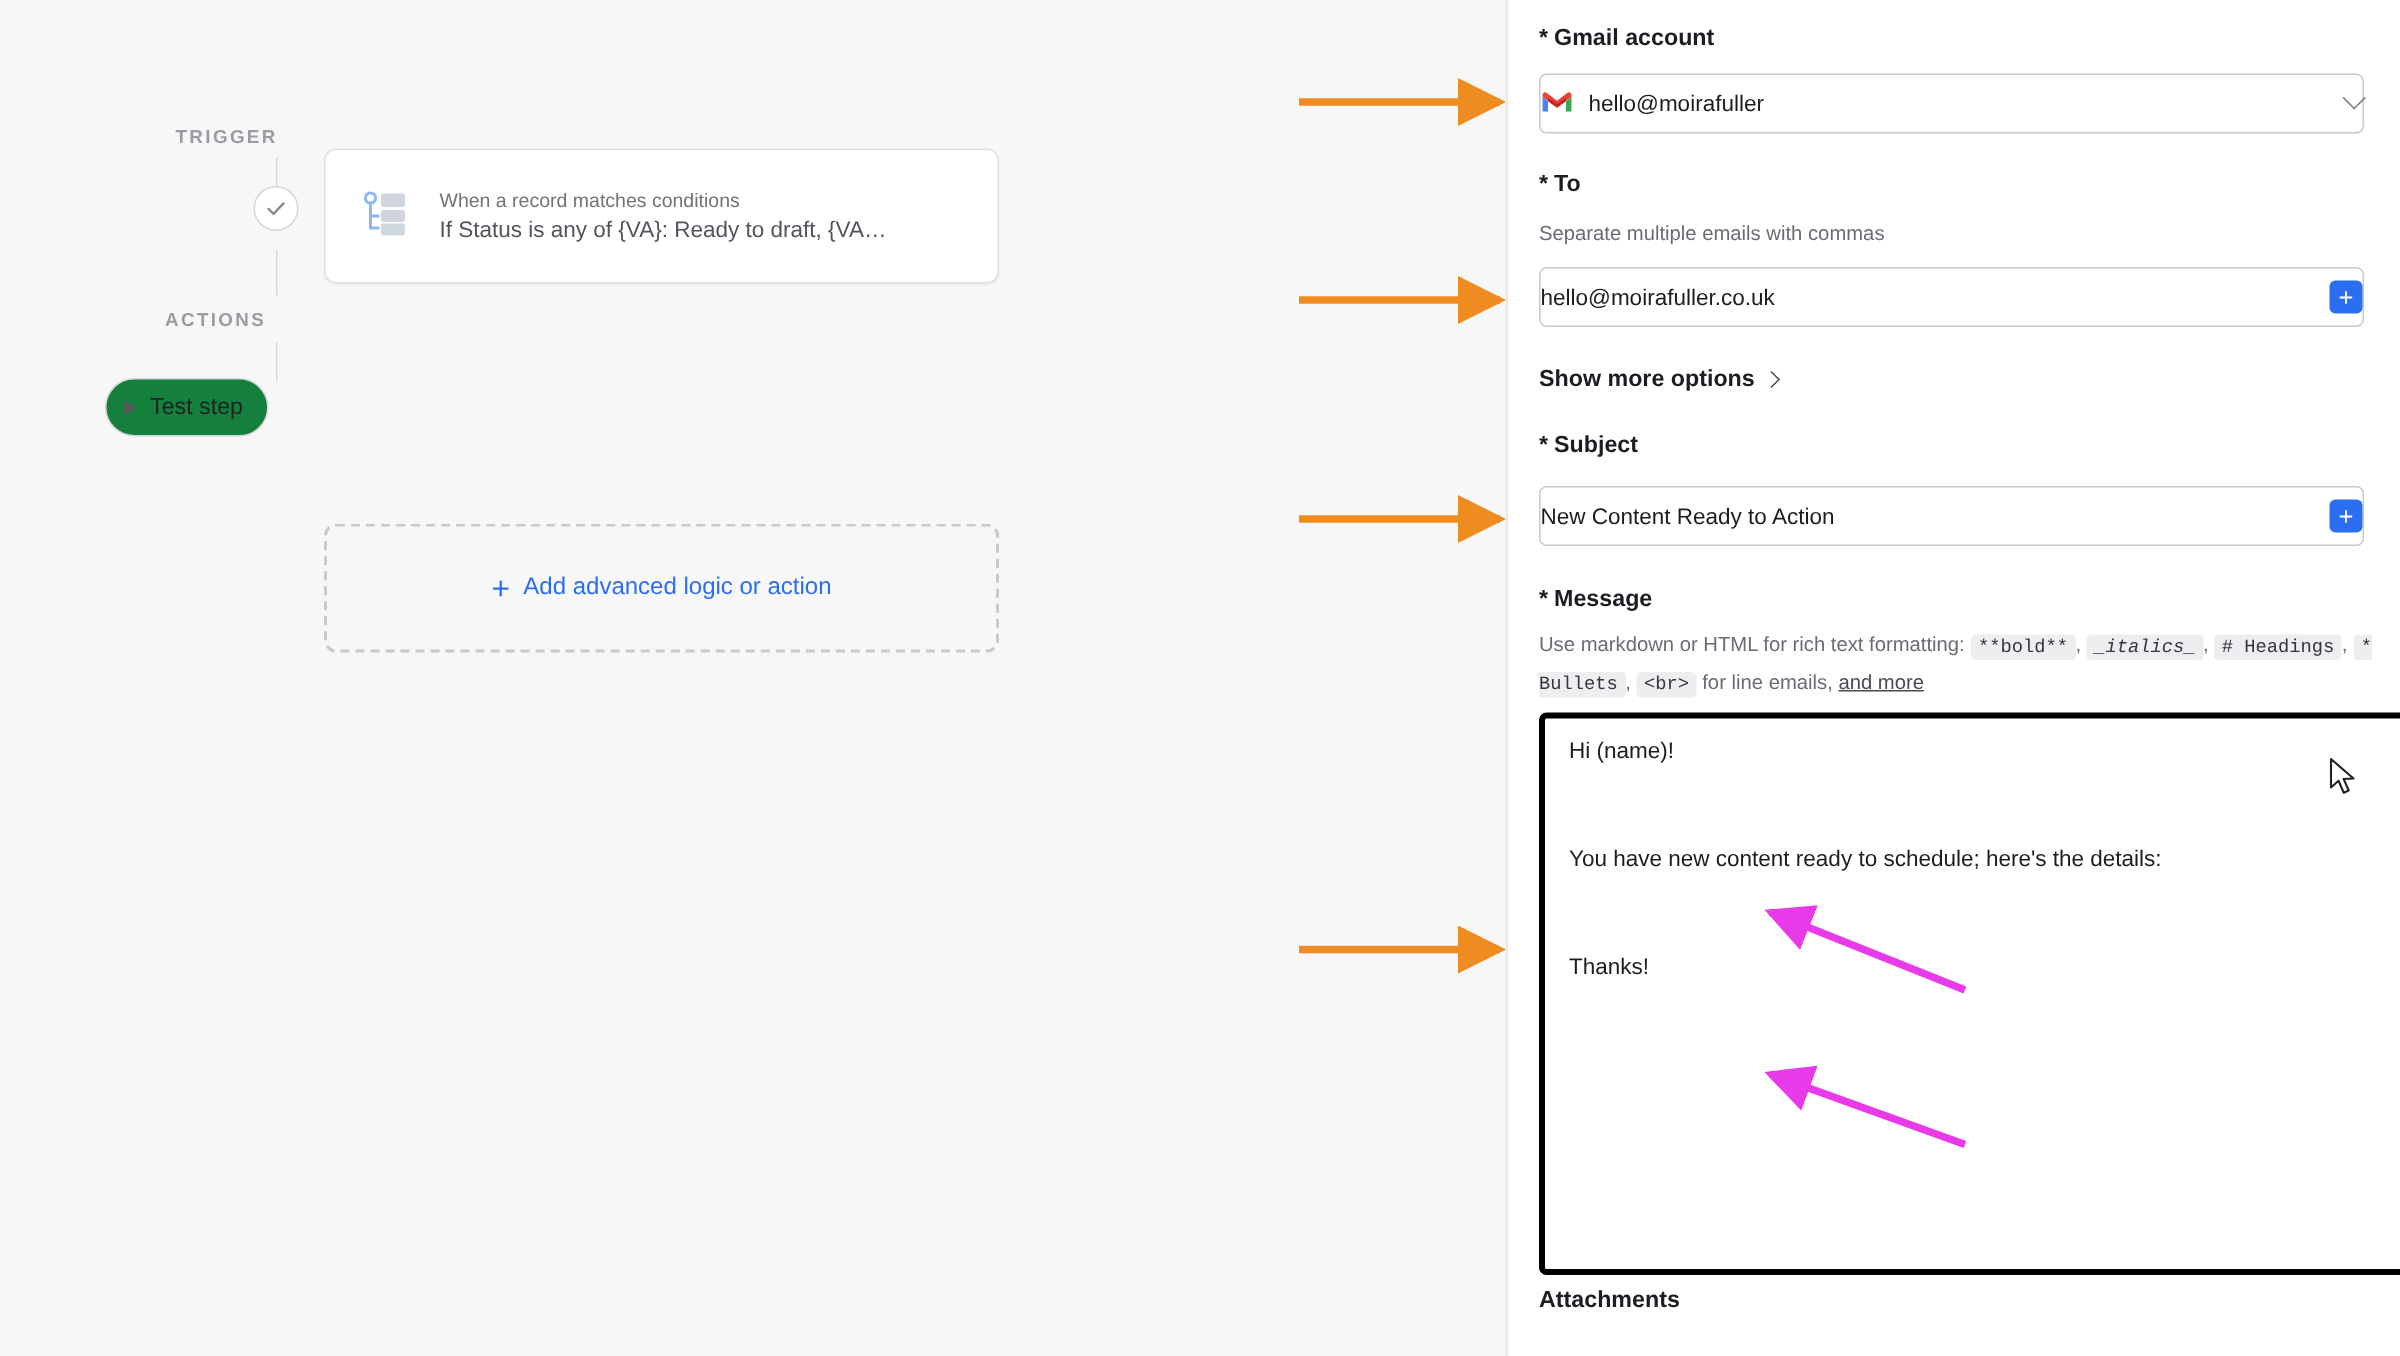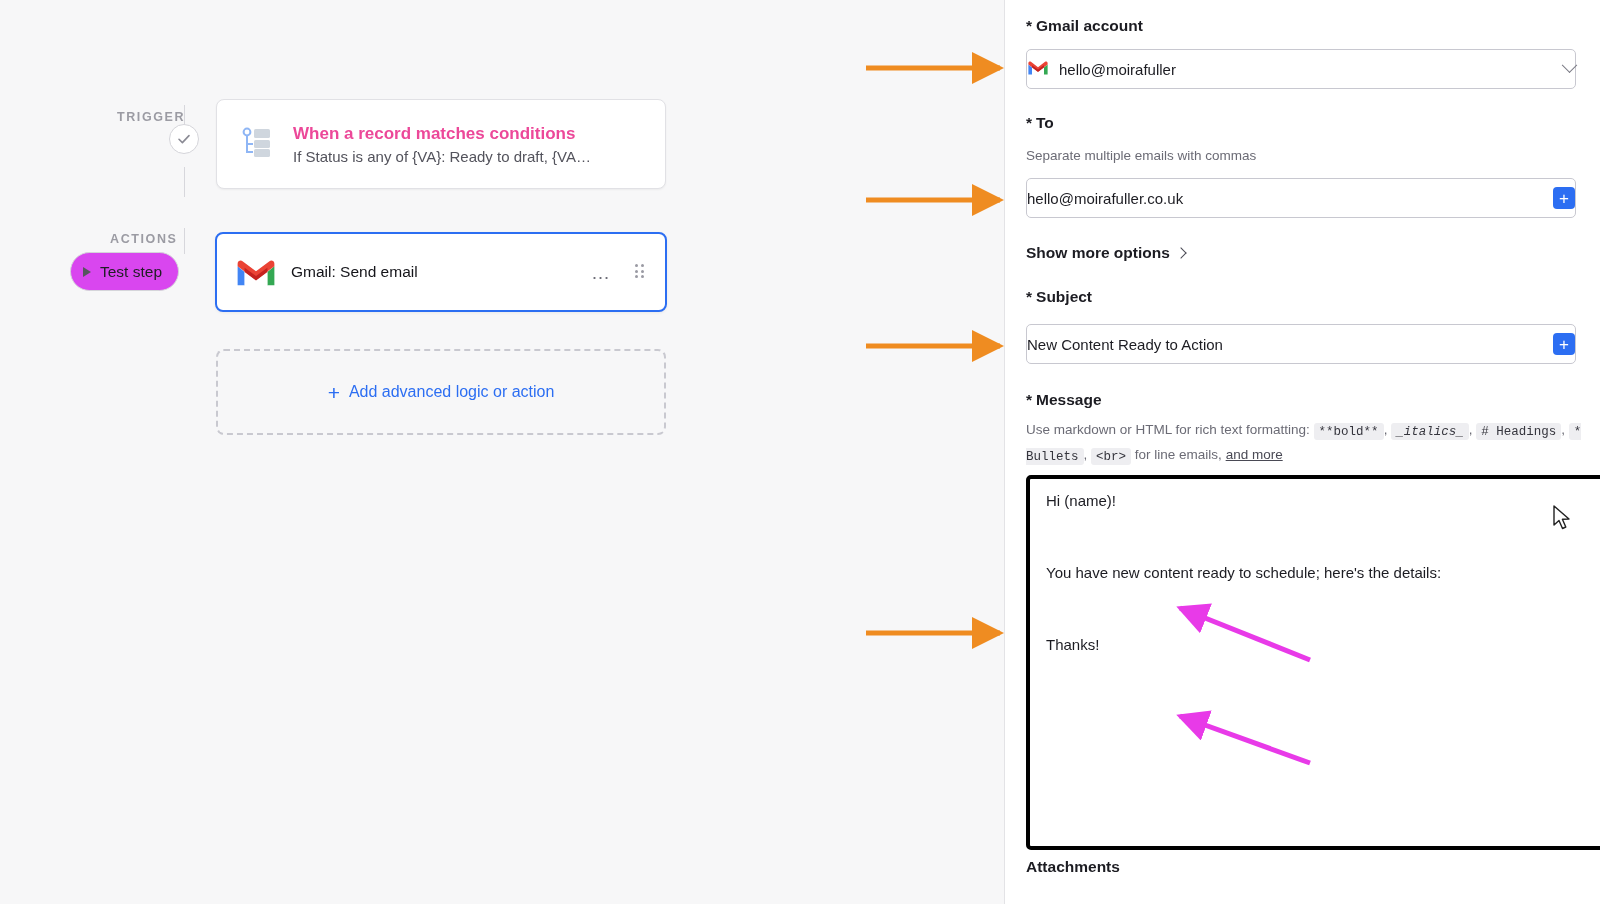--- a/index.html
+++ b/index.html
@@ -23,21 +23,20 @@
     background: #f7f7f8;
     border-right: 1px solid #e3e3e6;
   }
 
   .rail-label {
     position: absolute;
     font-size: 12.5px;
     letter-spacing: 1.6px;
     color: #9b9ba3;
     font-weight: 600;
-    margin-top: 26px;
   }
   #trigger-label { left: 117px; top: 84px; }
   #actions-label { left: 110px; top: 206px; }
 
   .rail-line {
     position: absolute;
     left: 184px;
     width: 1px;
     background: #d7d7dc;
   }
@@ -55,21 +54,21 @@
     display: flex; align-items: center; justify-content: center;
   }
   #trigger-check svg { width: 14px; height: 14px; }
 
   #test-step-btn {
     position: absolute;
     left: 70px; top: 252px;
     height: 39px;
     padding: 0 16px 0 12px;
     border-radius: 20px;
-    background: #d946ef;
+    background: #15803d;
     border: 1px solid #d5d5da;
     display: flex; align-items: center; gap: 8px;
     font-size: 15.5px;
     color: #1f1f24;
     cursor: pointer;
   }
   #test-step-btn .play {
     width: 0; height: 0;
     border-left: 8px solid #56565e;
     border-top: 5.5px solid transparent;
@@ -85,21 +84,21 @@
   #trigger-card {
     left: 216px; top: 99px;
     width: 450px; height: 90px;
     border: 1px solid #e1e1e5;
     box-shadow: 0 1px 2px rgba(0,0,0,.05);
     display: flex; align-items: center;
     padding: 0 18px;
     gap: 14px;
   }
   #trigger-card .texts { display: flex; flex-direction: column; gap: 4px; }
-  #trigger-card .t-title { font-size: 17px; font-weight: 700; color: #ec4899; }
+  #trigger-card .t-title { font-size: 13px; font-weight: 400; color: #737373; }
   #trigger-card .t-sub { font-size: 15px; color: #53535c; }
 
   #action-card {
     left: 215px; top: 232px;
     width: 452px; height: 80px;
     border: 2px solid #2c6ef2;
     box-shadow: 0 1px 3px rgba(0,0,0,.06);
     display: flex; align-items: center;
     padding: 0 18px;
     gap: 14px;
@@ -297,42 +296,20 @@
           <rect x="19" y="18" width="16" height="8" rx="1.6" fill="#cfd6de"></rect>
           <rect x="19" y="27" width="16" height="8" rx="1.6" fill="#cfd6de"></rect>
         </svg>
       </span>
       <div class="texts">
         <div class="t-title">When a record matches conditions</div>
         <div class="t-sub">If Status is any of {VA}: Ready to draft, {VA…</div>
       </div>
     </div>
 
-    <div class="node-card" id="action-card">
-      <span class="gmail-logo">
-        <svg width="42" height="32" viewBox="0 0 48 36">
-          <path d="M3 33h8V18L3 11.5z" fill="#4285f4"></path>
-          <path d="M37 33h8V11.5L37 18z" fill="#34a853"></path>
-          <path d="M3 8.5C3 5.5 6.3 3.9 8.6 5.6L24 17.2 39.4 5.6C41.7 3.9 45 5.5 45 8.5v3L24 27 3 11.5z" fill="#ea4335"></path>
-          <path d="M11 33V18L24 27.6 37 18v15z" fill="#fbbc04" opacity="0"></path>
-          <path d="M11 18v15h26V18L24 27.6z" fill="#ffffff"></path>
-          <path d="M11 18l13 9.6L37 18v-5L24 22.5 11 13z" fill="#c5221f"></path>
-        </svg>
-      </span>
-      <span class="a-title">Gmail: Send email</span>
-      <span class="dots">…</span>
-      <span class="grip">
-        <i></i>
-          <i></i>
-          <i></i>
-          <i></i>
-          <i></i>
-          <i></i>
-      </span>
-    </div>
 
     <div id="add-action">
       <span class="plus">+</span>
       <span>Add advanced logic or action</span>
     </div>
   </div>
 
   <div id="panel"></div>
 
   <div class="field-label" id="gmail-account-label">

